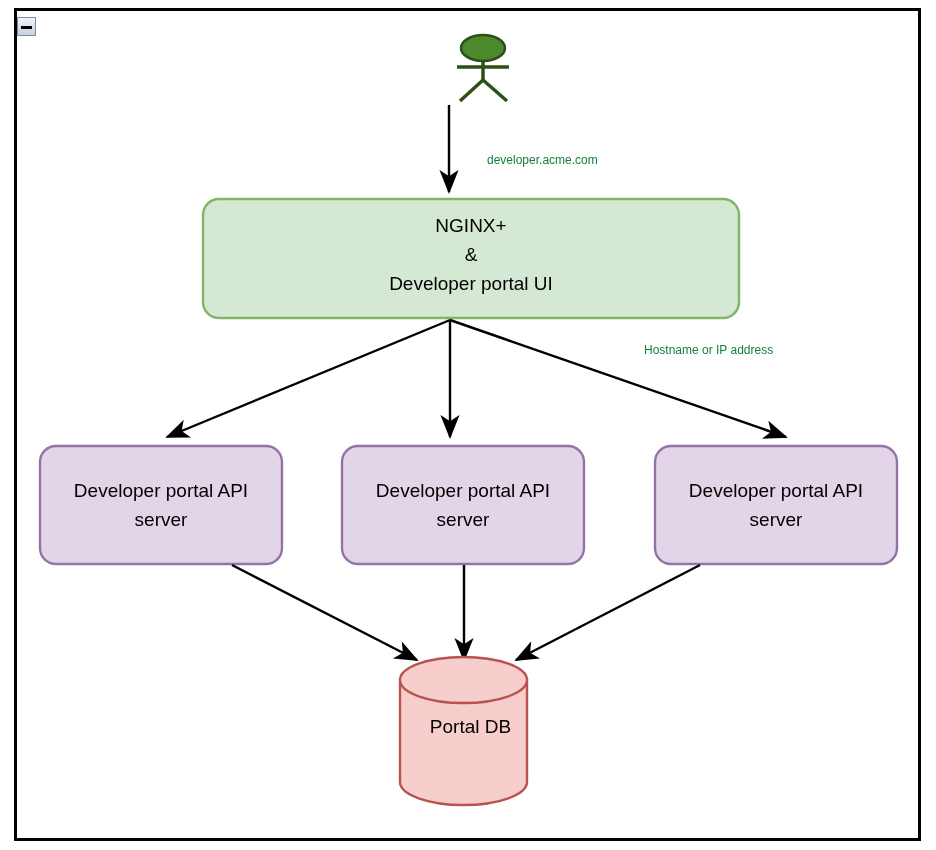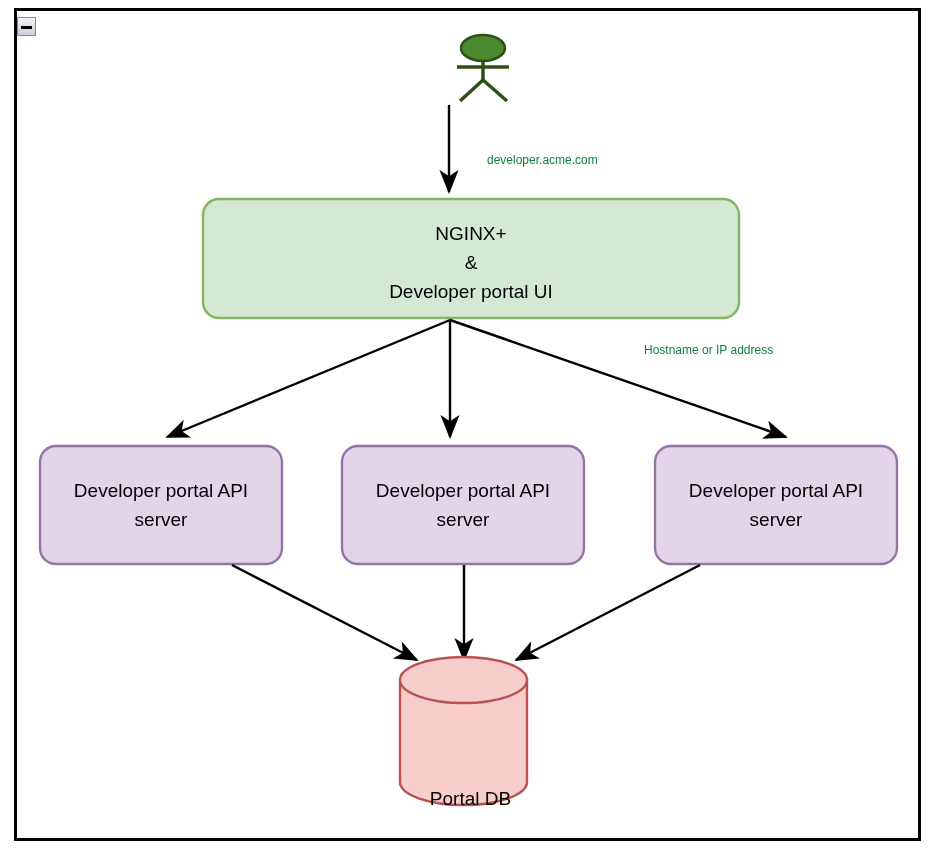--- a/index.html
+++ b/index.html
@@ -128,34 +128,34 @@
     <line x1="232" y1="565" x2="417" y2="660" stroke="#000000" stroke-width="2.4" marker-end="url(#arrow)"></line>
     <line x1="464" y1="565" x2="464" y2="660" stroke="#000000" stroke-width="2.4" marker-end="url(#arrow)"></line>
     <line x1="700" y1="565" x2="516" y2="660" stroke="#000000" stroke-width="2.4" marker-end="url(#arrow)"></line>
 
     <g>
       <path d="M400,680 L400,782 A63.5,23 0 0,0 527,782 L527,680 Z" fill="#f8cecc" stroke="#b85450" stroke-width="2.4"></path>
       <ellipse cx="463.5" cy="680" rx="63.5" ry="23" fill="#f8cecc" stroke="#b85450" stroke-width="2.4"></ellipse>
     </g>
   </svg>
 
-  <div class="node-label" style="left:203px; top:219px; width:536px;">NGINX+
+  <div class="node-label" style="left:203px; top:211px; width:536px;">NGINX+
 &amp;
 Developer portal UI</div>
 
   <div class="node-label" style="left:40px; top:476px; width:242px;">Developer portal API
 server</div>
 
   <div class="node-label" style="left:342px; top:476px; width:242px;">Developer portal API
 server</div>
 
   <div class="node-label" style="left:655px; top:476px; width:242px;">Developer portal API
 server</div>
 
-  <div class="node-label" style="left:400px; top:784px; width:141px;">Portal DB</div>
+  <div class="node-label" style="left:400px; top:712px; width:141px;">Portal DB</div>
 
   <div class="edge-label" style="left:487px; top:148px;">developer.acme.com</div>
 
   <div class="edge-label" style="left:644px; top:338px;">Hostname or IP address</div>
 
   <div class="hit" style="left:203px; top:199px; width:536px; height:119px;"></div>
   <div class="hit" style="left:40px; top:446px; width:242px; height:118px;"></div>
   <div class="hit" style="left:342px; top:446px; width:242px; height:118px;"></div>
   <div class="hit" style="left:655px; top:446px; width:242px; height:118px;"></div>
   <div class="hit" style="left:400px; top:657px; width:127px; height:148px;"></div>

